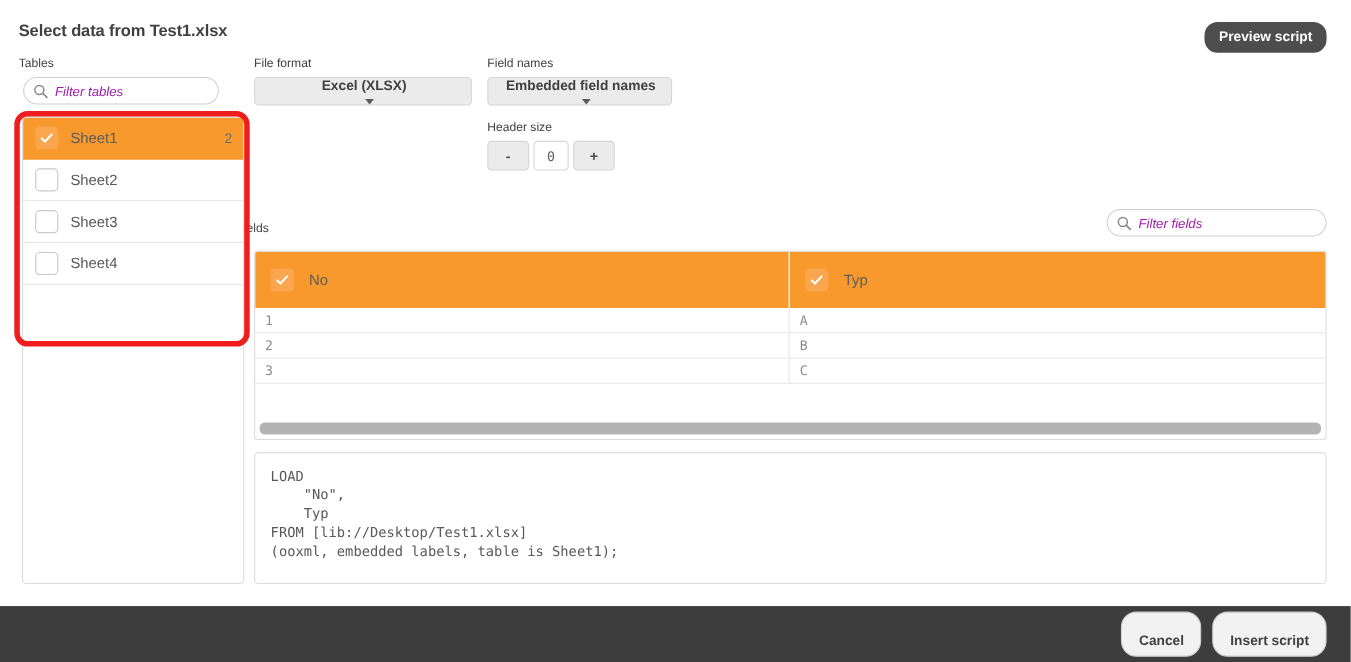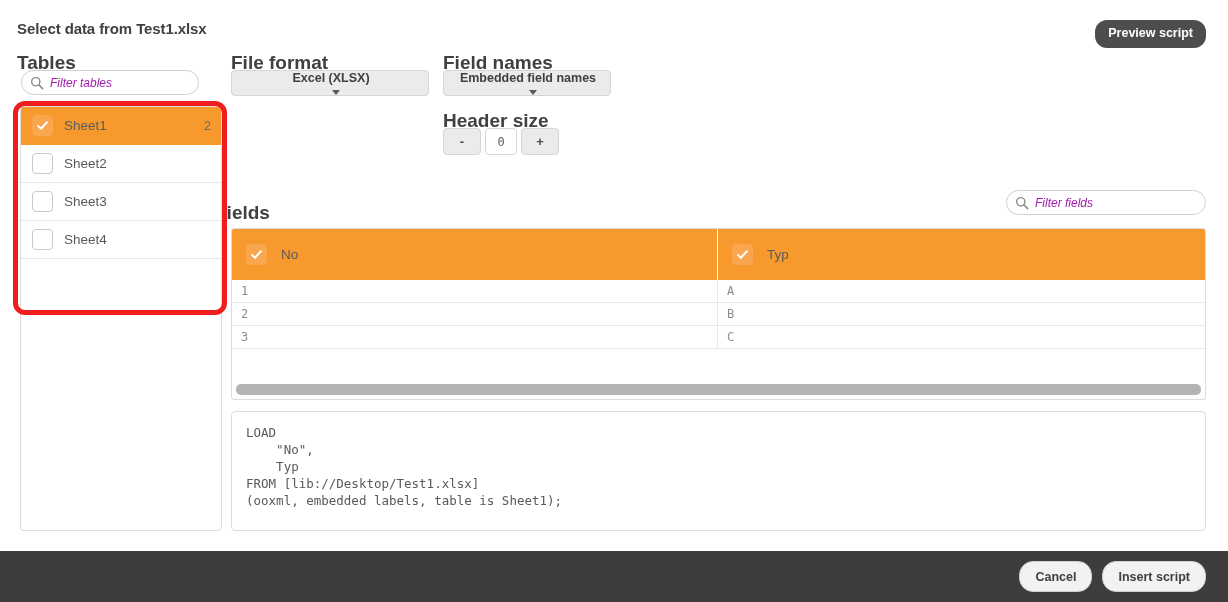--- a/index.html
+++ b/index.html
@@ -22,21 +22,21 @@
   #preview-script-button {
     position: absolute; right: 22px; top: 20px;
     background: #4d4d4d; color: #ffffff;
     font-size: 12.5px; font-weight: bold;
     padding: 7px 13px 8px; border-radius: 12px;
     border: none; cursor: pointer; line-height: 1;
   }
 
   
   .section-label {
-    font-size: 19px; font-weight: bold; color: #404040;
+    font-size: 11px; font-weight: normal; color: #404040;
     position: absolute;
   }
   #tables-label      { left: 17px;  top: 52px; }
   #file-format-label { left: 231px; top: 52px; }
   #field-names-label { left: 443px; top: 52px; }
   #header-size-label { left: 443px; top: 110px; }
   #fields-label      { left: 215px; top: 202px; }
 
   
   .search-pill {
@@ -170,21 +170,21 @@
 
   
   #footer-bar {
     position: absolute; left: 0; right: 0; top: 551px; height: 51px;
     background: #3d3d3d; display: flex; align-items: center;
     justify-content: flex-end; padding-right: 22px;
   }
   .footer-btn {
     background: #f2f2f2; border: 1px solid #cfcfcf; border-radius: 14px;
     font-size: 12.5px; font-weight: bold; color: #404040;
-    padding: 9px 15px 8px; margin-left: 10px; cursor: pointer; line-height: 1;
+    padding: 19px 15px 8px; margin-left: 10px; cursor: pointer; line-height: 1;
   }
 </style>
 </head>
 <body>
 
 <div id="dialog-title">Select data from Test1.xlsx</div>
 <button id="preview-script-button">Preview script</button>
 
 <div class="section-label" id="tables-label">Tables</div>
 <div class="section-label" id="file-format-label">File format</div>

